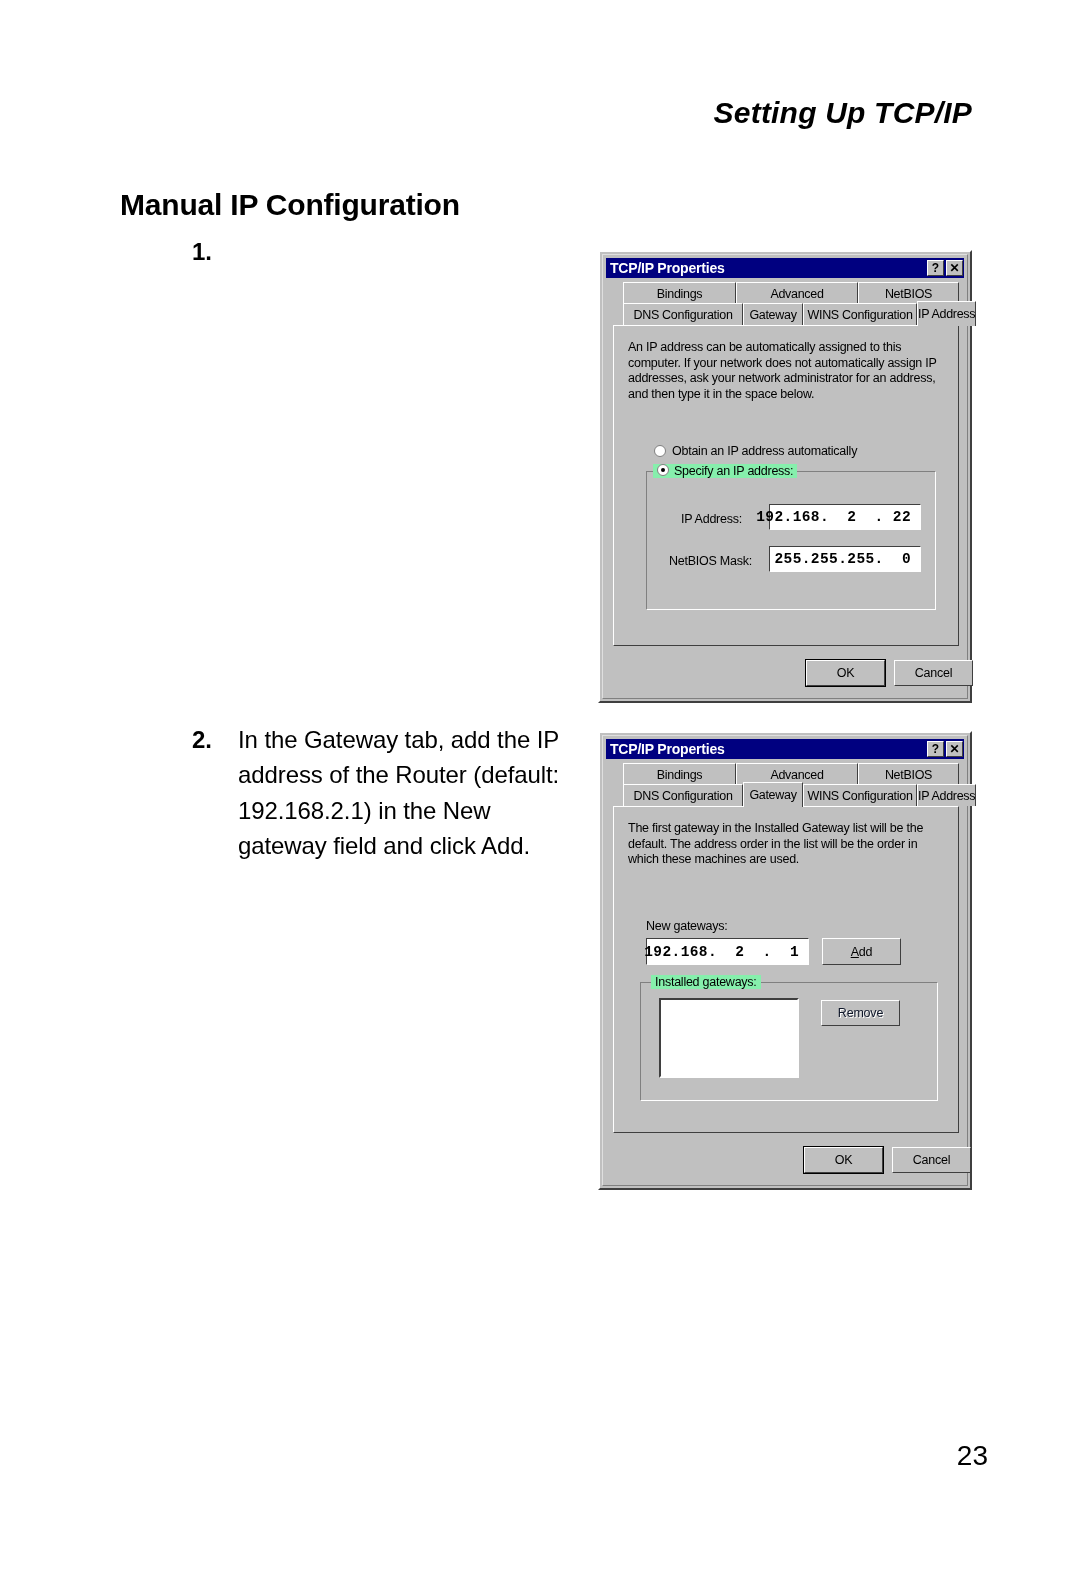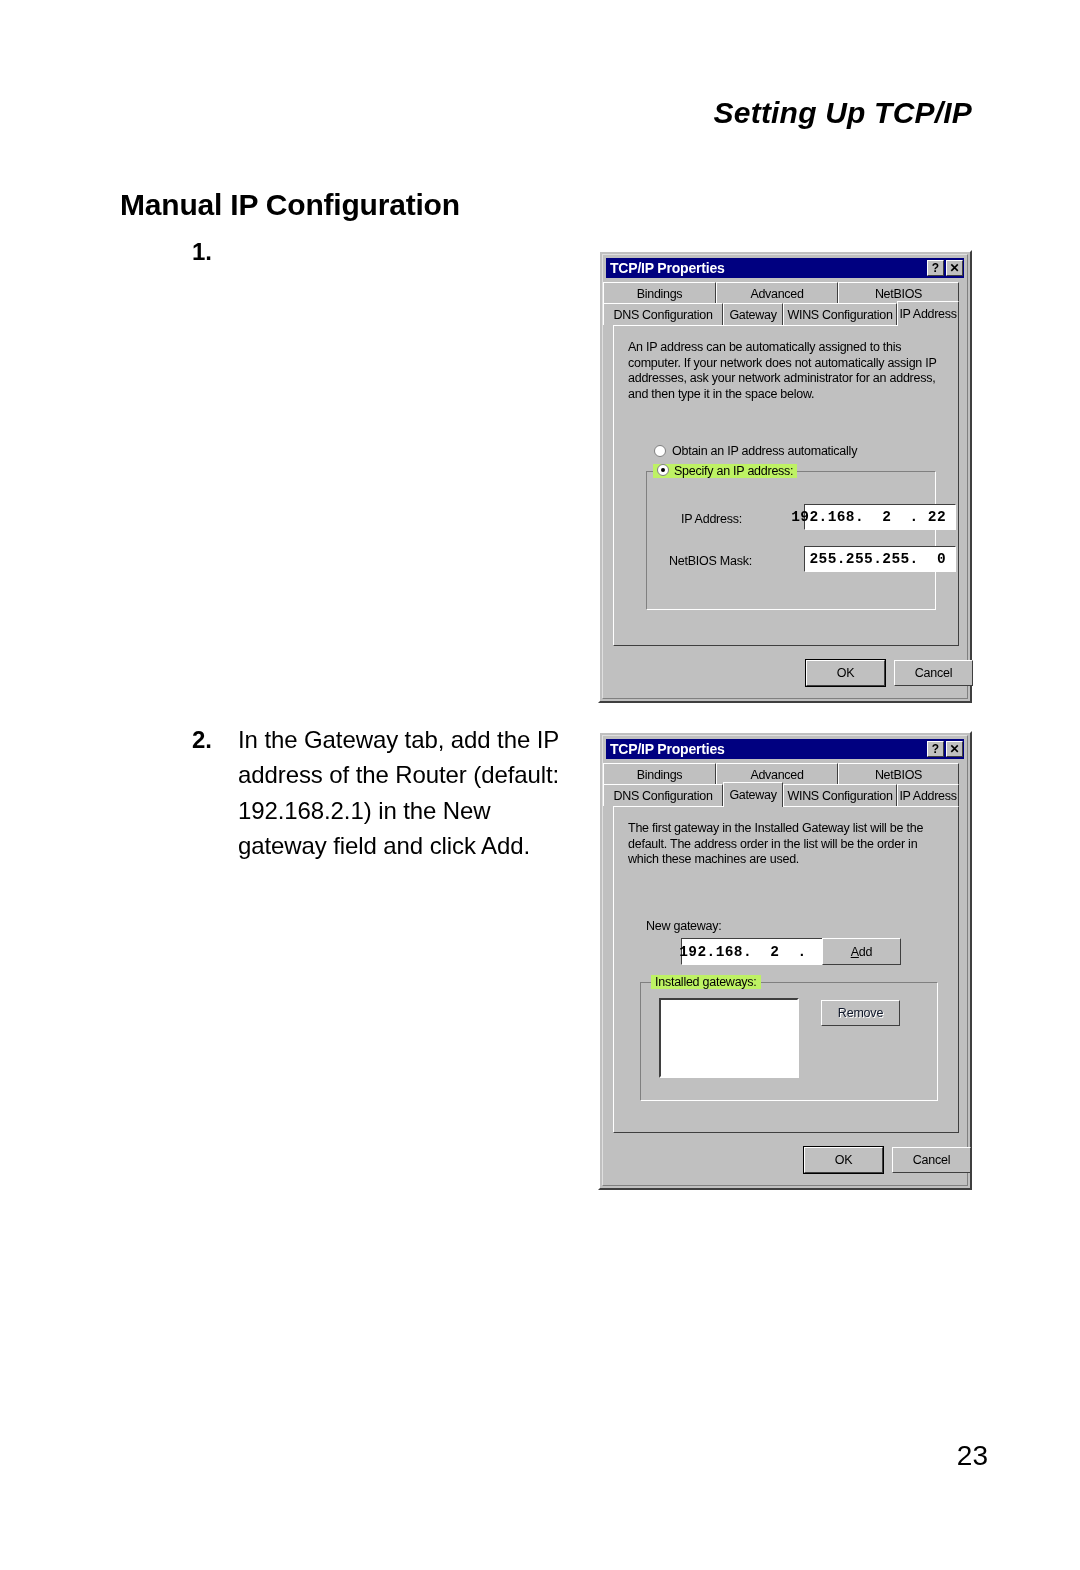--- a/index.html
+++ b/index.html
@@ -129,21 +129,21 @@
     font-weight: bold;
     line-height: 12px;
     text-align: center;
     color: #000000;
     display: flex; align-items: center; justify-content: center;
   }
 
   
   .tabstrip {
     position: absolute;
-    left: 0; right: 8px;
+    left: 20px; right: 8px;
     top: 27px;
     height: 40px;
   }
   .tab-row {
     position: absolute;
     left: 0; right: 0;
     height: 22px;
     display: flex;
   }
   .tab-row-top { top: 0; }
@@ -237,21 +237,21 @@
     border-top: 1.5px solid #808080;
     border-left: 1.5px solid #808080;
     border-right: 1.5px solid #ffffff;
     border-bottom: 1.5px solid #ffffff;
     box-sizing: border-box;
   }
   .groupbox > .gb-label {
     position: absolute;
     top: -8px;
     left: 10px;
-    background: #bef264;
+    background: #86efac;
     padding: 0 4px;
     font-size: 12.5px;
     letter-spacing: -0.25px;
     white-space: nowrap;
   }
 
   
   .field-label {
     position: absolute;
     font-size: 12.5px;
@@ -268,21 +268,20 @@
     box-sizing: border-box;
     display: flex;
     align-items: center;
     justify-content: flex-end;
     padding-right: 9px;
     font-family: "Liberation Mono", monospace;
     font-size: 14.5px;
     font-weight: bold;
     letter-spacing: 0.4px;
     white-space: pre;
-    margin-left: 35px;
   }
   .listbox {
     position: absolute;
     background: #ffffff;
     border-top: 2px solid #3f3f3f;
     border-left: 2px solid #3f3f3f;
     border-right: 2px solid #ffffff;
     border-bottom: 2px solid #ffffff;
     box-sizing: border-box;
   }
@@ -403,21 +402,21 @@
         <div class="tab tab-dns">DNS Configuration</div>
         <div class="tab tab-gateway selected">Gateway</div>
         <div class="tab tab-wins">WINS Configuration</div>
         <div class="tab tab-ipaddr">IP Address</div>
       </div>
     </div>
 
     <div class="tabpage">
       <div class="dlg-desc">The first gateway in the Installed Gateway list will be the default. The address order in the list will be the order in which these machines are used.</div>
 
-      <div class="field-label" style="left:32px; top:112px;">New gateway:</div>
+      <div class="field-label" style="left:32px; top:112px;">New gateways:</div>
       <div class="ipbox" style="left:32px; top:131px; width:163px; height:27px;">192.168.  2  .  1</div>
       <div class="btn" style="left:208px; top:131px; width:79px; height:27px;">
           <span class="u" style="text-decoration:underline;">A</span>
           <span>dd</span>
         </div>
 
       <div class="groupbox" style="left:26px; top:175px; right:20px; height:119px;">
         <div class="gb-label">Installed gateways:</div>
         <div class="listbox" style="left:18px; top:15px; width:140px; height:80px;"></div>
         <div class="btn disabled" style="left:180px; top:17px; width:79px; height:26px;">Remove</div>

